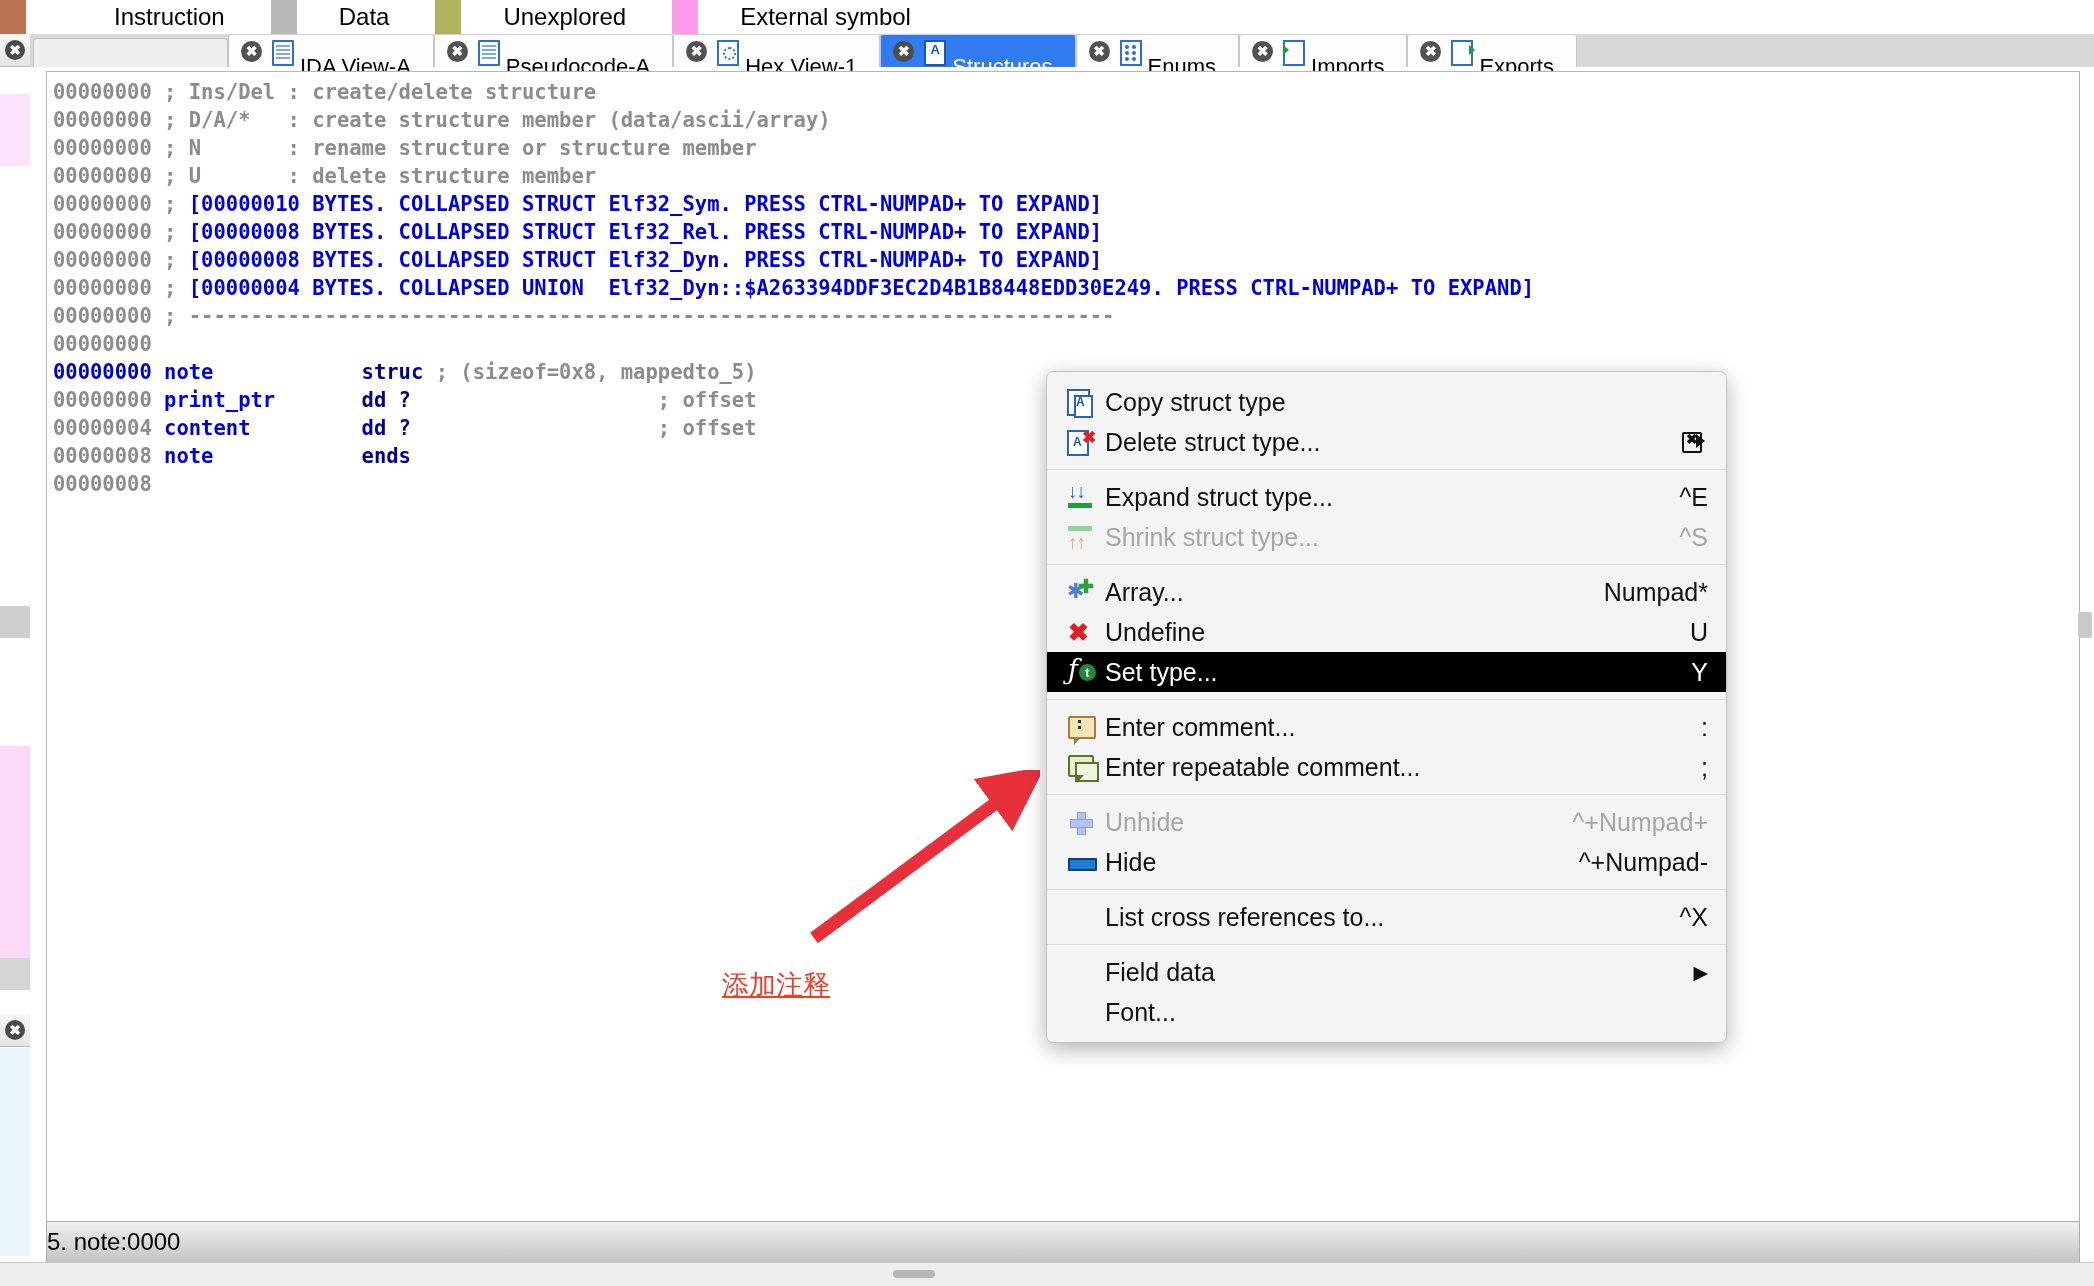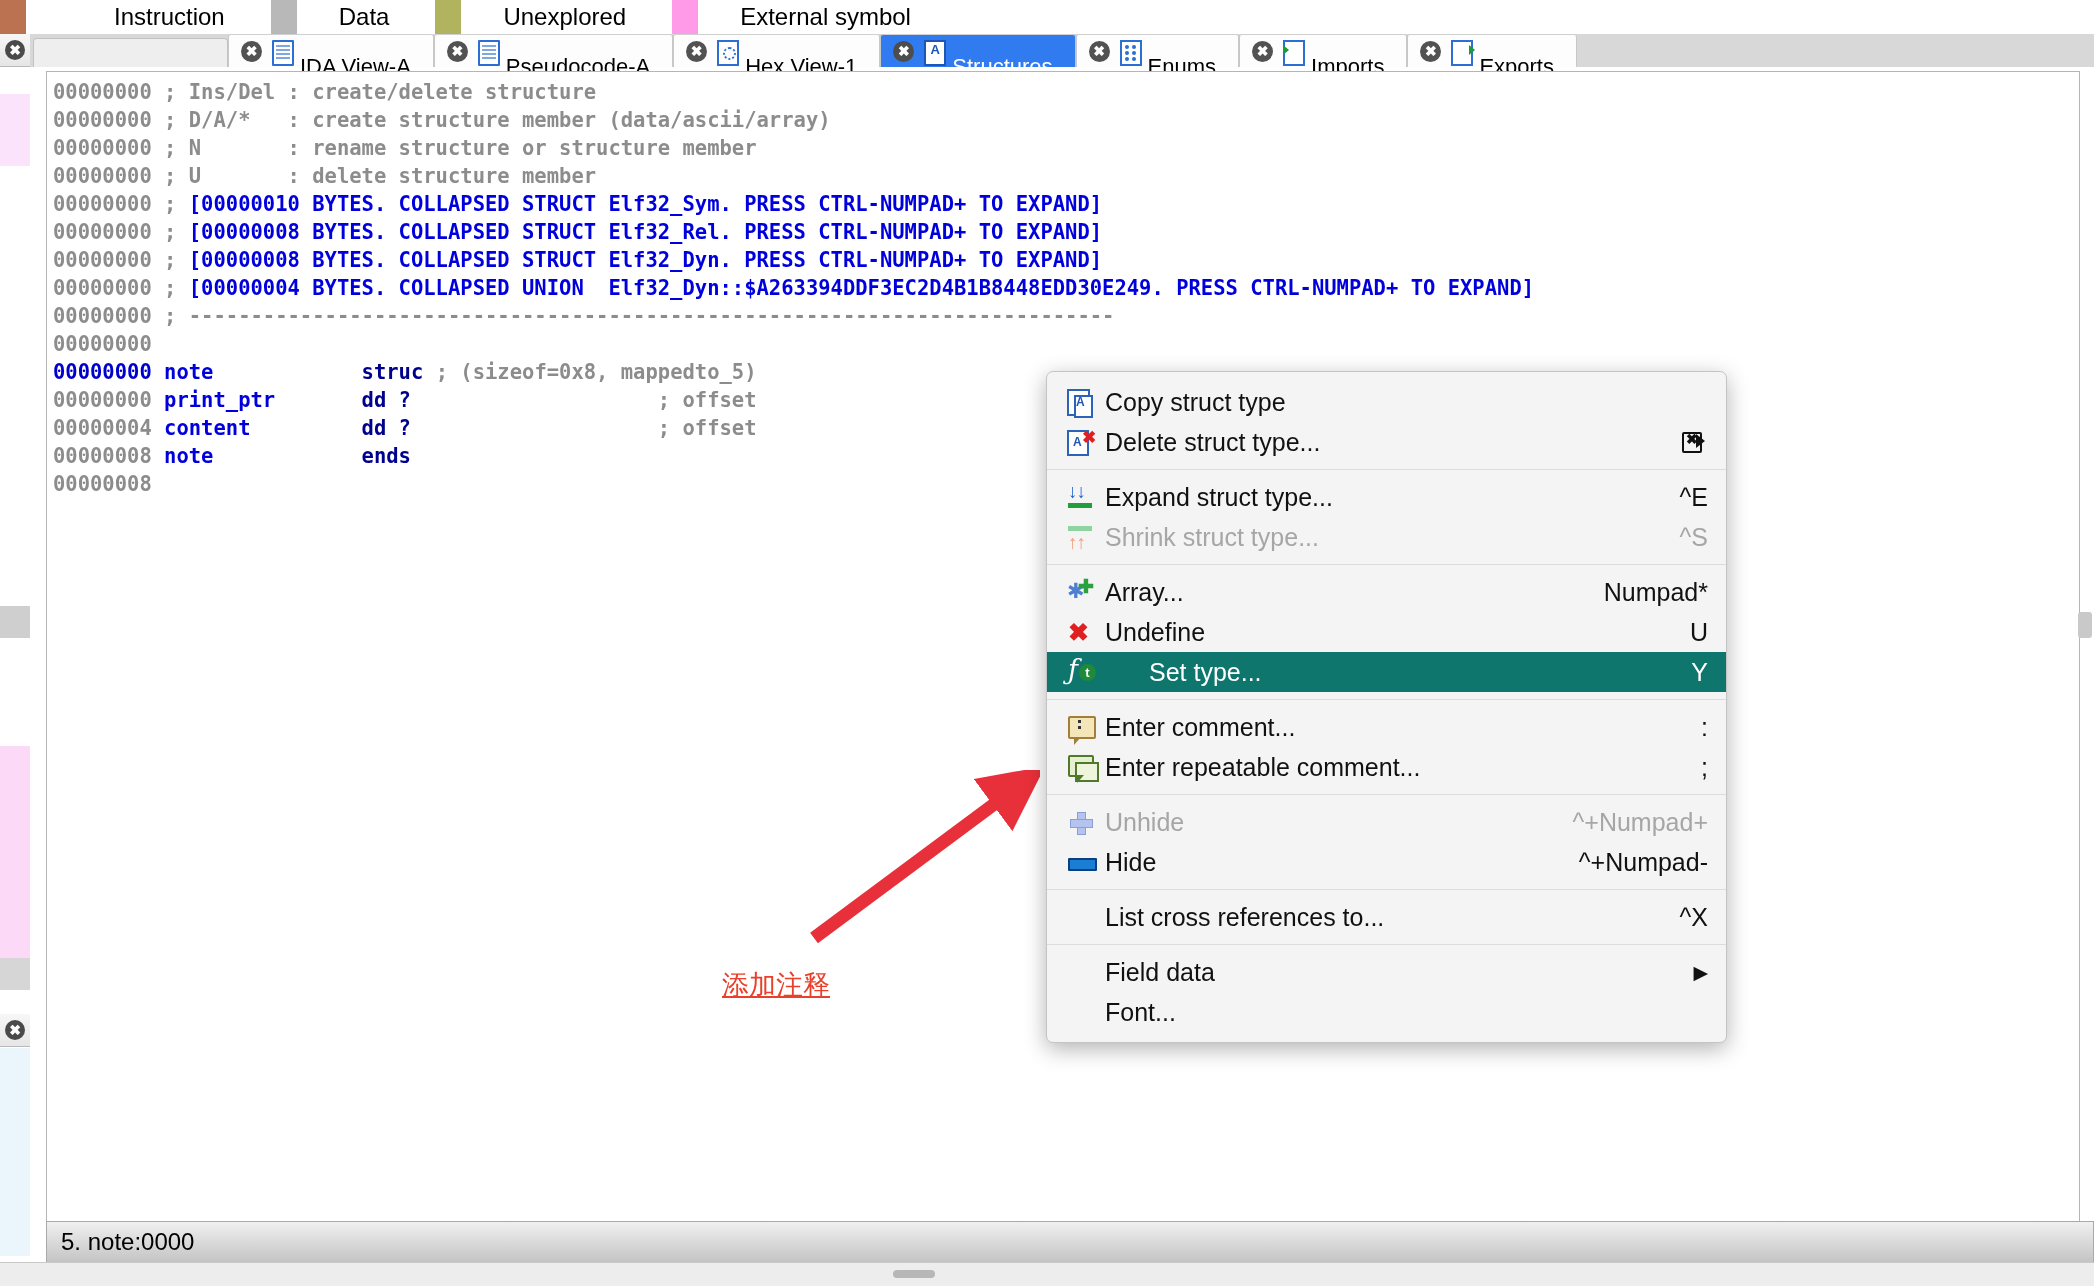--- a/index.html
+++ b/index.html
@@ -176,21 +176,21 @@
     padding:7px 0 7px 0;
     overflow:hidden;
   }
   .menu-group{padding:3px 0;}
   .menu-sep{height:1px;background:#dcdcdc;margin:4px 0;}
   .menu-item{
     height:40px;display:flex;align-items:center;
     padding:0 18px 0 18px;gap:0;
     font-size:25px;color:#111;
   }
-  .menu-item.selected{background:#0f766e;gap:44px;}
+  .menu-item.selected{background:#000000;}
   .menu-item.selected .mi-label,
   .menu-item.selected .mi-shortcut{color:#ffffff;}
   .menu-item.disabled .mi-label,
   .menu-item.disabled .mi-shortcut{color:#a6a6a6;}
   .mi-icon{
     width:34px;height:28px;flex:0 0 34px;position:relative;margin-right:6px;
   }
   .mi-icon.blank{visibility:hidden;}
   .mi-label{flex:1 1 auto;white-space:nowrap;}
   .mi-shortcut{
@@ -267,21 +267,21 @@
   .ic-tag::after{content:"";position:absolute;left:14px;top:2px;
     border-left:9px solid #111;border-top:7px solid transparent;border-bottom:7px solid transparent;}
   .ic-tag-x{position:absolute;left:8px;top:2px;font-size:14px;font-weight:bold;color:#111;}
 
   
   #status-bar{
     position:absolute;left:46px;top:1221px;width:2032px;height:40px;
     background:linear-gradient(#f0f0f0,#c4c4c4);
     border:1px solid #a9a9a9;
     display:flex;align-items:center;
-    padding-left:14px;
+    padding-left:0;
     font-size:24px;color:#000;
   }
   #bottom-strip{
     position:absolute;left:0;top:1262px;width:2094px;height:24px;
     background:#ededed;border-top:1px solid #c9c9c9;
   }
   #bottom-thumb{
     position:absolute;left:893px;top:1270px;width:42px;height:8px;
     background:#b7b7b7;border-radius:4px;
   }

